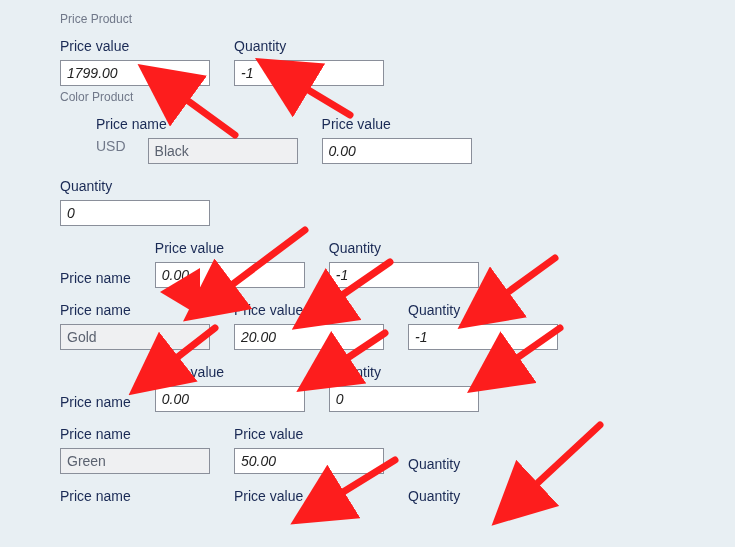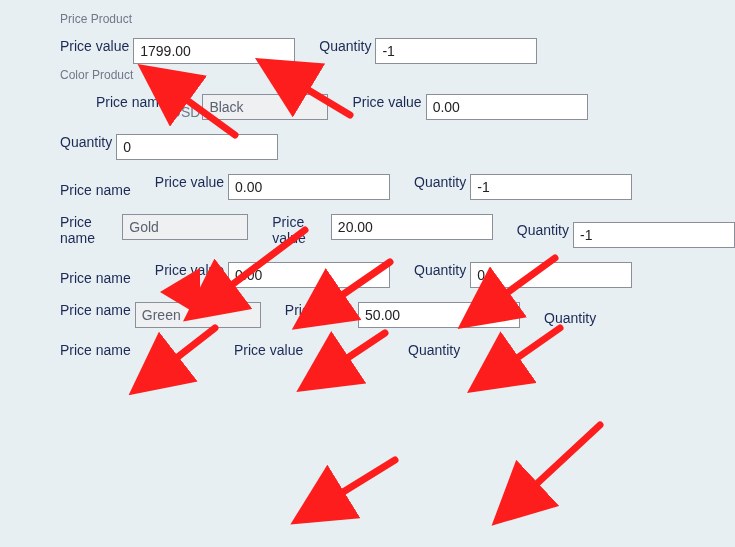--- a/index.html
+++ b/index.html
@@ -25,56 +25,56 @@
     margin-bottom: 12px;
   }
   .row {
     display: flex;
     align-items: flex-end;
     gap: 24px;
     margin-bottom: 4px;
   }
   .field {
     display: flex;
-    flex-direction: row;
+    flex-direction: column;
     gap: 4px;
   }
   .field-label {
     color: #1a2a55;
     font-size: 14px;
     margin-bottom: 2px;
   }
   .currency-prefix {
     color: #707889;
     font-size: 14px;
     padding-right: 0;
     white-space: nowrap;
   }
   .inline-prefix-row {
     display: flex;
-    align-items: flex-end;
-    gap: 2px;
+    align-items: flex-start;
+    gap: 22px;
   }
   input[type="text"] {
     height: 26px;
     border: 1px solid #8a8f9a;
     padding: 0 6px;
     font-size: 14px;
     font-family: inherit;
     background: #ffffff;
     color: #222;
     box-sizing: border-box;
     outline: none;
   }
   input.readonly {
     background: #eff0f2;
     color: #5b6270;
   }
-  .w150 { width: 162px; }
-  .w-nm { width: 126px; }
+  .w150 { width: 150px; font-style: italic; }
+  .w-nm { width: 150px; }
   .block-gap { margin-top: 0; }
   .block-gap2 { margin-top: 14px; }
 
   
   .arrows {
     position: absolute;
     inset: 0;
     pointer-events: none;
     z-index: 5;
   }

